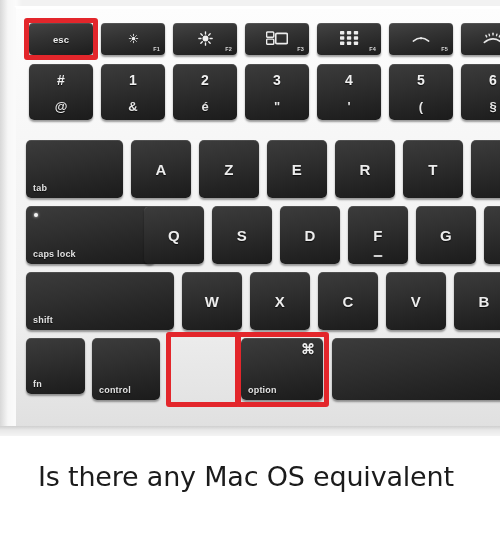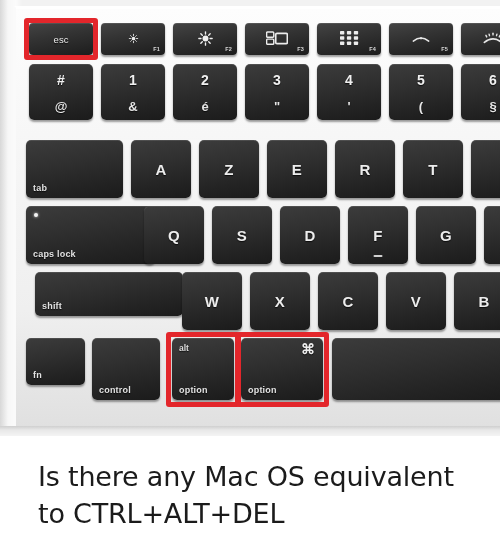--- a/index.html
+++ b/index.html
@@ -101,21 +101,21 @@
     font-weight: 600;
     color: #ededed;
     text-shadow: 0 1px 1px rgba(0,0,0,0.7);
   }
   
   .glyph-center-sm {
     position: absolute;
     left: 0; right: 0; top: 0; bottom: 0;
     display: flex; align-items: center; justify-content: center;
     font-size: 9.5px;
-    font-weight: 400;
+    font-weight: 700;
     color: #ececec;
     text-shadow: 0 1px 1px rgba(0,0,0,0.8);
   }
   
   .legend-up {
     position: absolute;
     left: 0; right: 0; top: 14%;
     text-align: center;
     font-size: 14px;
     font-weight: 700;
@@ -367,58 +367,53 @@
   </div>
   <div class="key" style="left:348px; top:206px; width:60px; height:58px;">
     <span class="glyph-c">F</span>
     <span class="home-bump"></span>
   </div>
   <div class="key" style="left:416px; top:206px; width:60px; height:58px;">
     <span class="glyph-c">G</span>
   </div>
   <div class="key" style="left:484px; top:206px; width:60px; height:58px;"></div>
 
-  <div class="key" style="left:26px; top:272px; width:148px; height:44px;margin-left:9px;">
+  <div class="key" style="left:26px; top:272px; width:148px; height:58px;">
     <span class="glyph-bl">shift</span>
   </div>
   <div class="key" style="left:182px; top:272px; width:60px; height:58px;">
     <span class="glyph-c">W</span>
   </div>
   <div class="key" style="left:250px; top:272px; width:60px; height:58px;">
     <span class="glyph-c">X</span>
   </div>
   <div class="key" style="left:318px; top:272px; width:60px; height:58px;">
     <span class="glyph-c">C</span>
   </div>
   <div class="key" style="left:386px; top:272px; width:60px; height:58px;">
     <span class="glyph-c">V</span>
   </div>
   <div class="key" style="left:454px; top:272px; width:60px; height:58px;">
     <span class="glyph-c">B</span>
   </div>
 
-  <div class="key" style="left:26px; top:338px; width:59px; height:47px;">
+  <div class="key" style="left:26px; top:338px; width:59px; height:56px;">
     <span class="glyph-bl">fn</span>
   </div>
   <div class="key" style="left:92px; top:338px; width:68px; height:62px;">
     <span class="glyph-bl">control</span>
-  </div>
-  <div class="key" style="left:172px; top:338px; width:62px; height:62px;">
-    <span class="glyph-tl">alt</span>
-    <span class="glyph-bl">option</span>
   </div>
   <div class="key" style="left:241px; top:338px; width:82px; height:62px;">
     <span class="glyph-tr-sym">⌘</span>
     <span class="glyph-bl">option</span>
   </div>
   <div class="key" style="left:332px; top:338px; width:180px; height:62px;"></div>
 
   <div class="hl-box" style="left:24px; top:18px; width:74px; height:42px;"></div>
   <div class="hl-box" style="left:166px; top:332px; width:74px; height:75px;"></div>
   <div class="hl-box" style="left:236px; top:332px; width:93px; height:75px;"></div>
 
   <div class="kb-bottom-edge"></div>
 </div>
 
 <div id="caption">
   <div class="caption-line">Is there any Mac OS equivalent</div>
-  <div class="caption-line">to CTRL+ALT+DEL</div>
 </div>
 
 </body></html>

